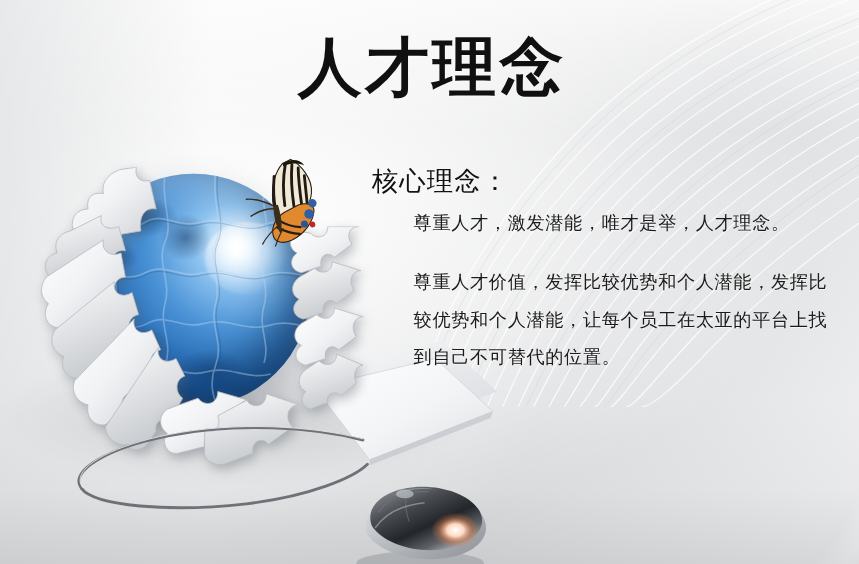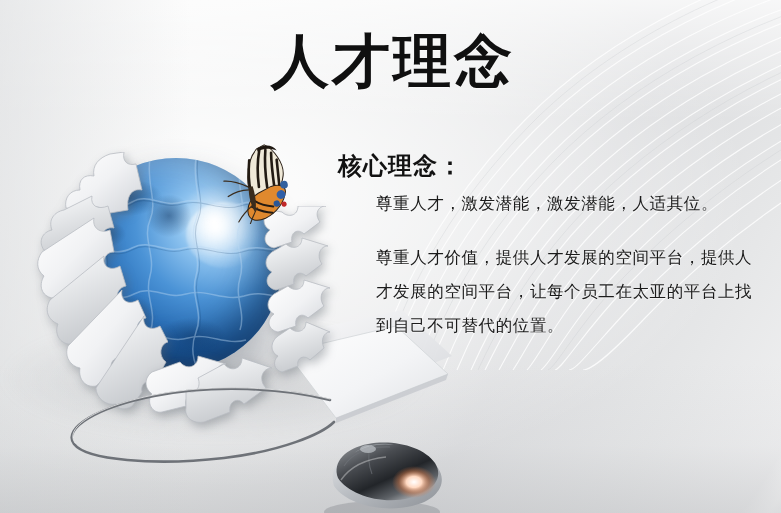--- a/index.html
+++ b/index.html
@@ -74,21 +74,21 @@
     white-space: nowrap;
   }
 
   
   .text-block { position: absolute; left: 338px; top: 152px; width: 430px; }
 
   .section { margin-bottom: 14px; }
 
   .section-heading {
     font-size: 24px;
-    font-weight: 700;
+    font-weight: 400;
     color: #121212;
     letter-spacing: 1px;
     line-height: 1.2;
     white-space: pre;
     text-shadow: 0 1px 0 rgba(255,255,255,0.5);
   }
   .section-body {
     margin-top: 6px;
     padding-left: 38px;
     font-size: 16.5px;
@@ -368,22 +368,22 @@
       <path d="M33,60 C42,47 58,39 78,37" fill="none" stroke="#ffffff" stroke-width="1.4" opacity="0.35"></path>
       <ellipse cx="60" cy="29" rx="8" ry="4" fill="#cfd3d8" opacity="0.6"></ellipse>
     </svg>
 
   </div>
 
   <div class="text-block">
 
     <div class="section core">
       <div class="section-heading">核心理念：</div>
-      <div class="section-body">尊重人才，激发潜能，激发潜能，人适其位。</div>
+      <div class="section-body">尊重人才，激发潜能，唯才是举，人才理念。</div>
     </div>
 
     <div class="section explanation">
-      <div class="section-body">尊重人才价值，提供人才发展的空间平台，提供人才发展的空间平台，让每个员工在太亚的平台上找到自己不可替代的位置。</div>
+      <div class="section-body">尊重人才价值，发挥比较优势和个人潜能，发挥比较优势和个人潜能，让每个员工在太亚的平台上找到自己不可替代的位置。</div>
     </div>
 
   </div>
 
 </div>
 
 </body></html>

